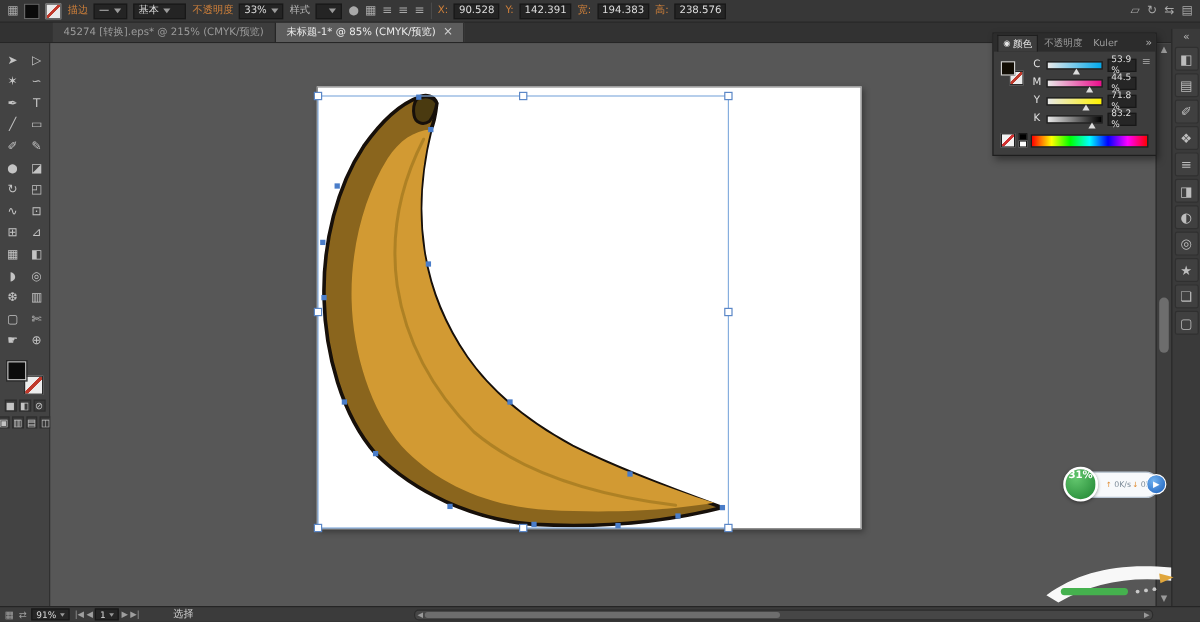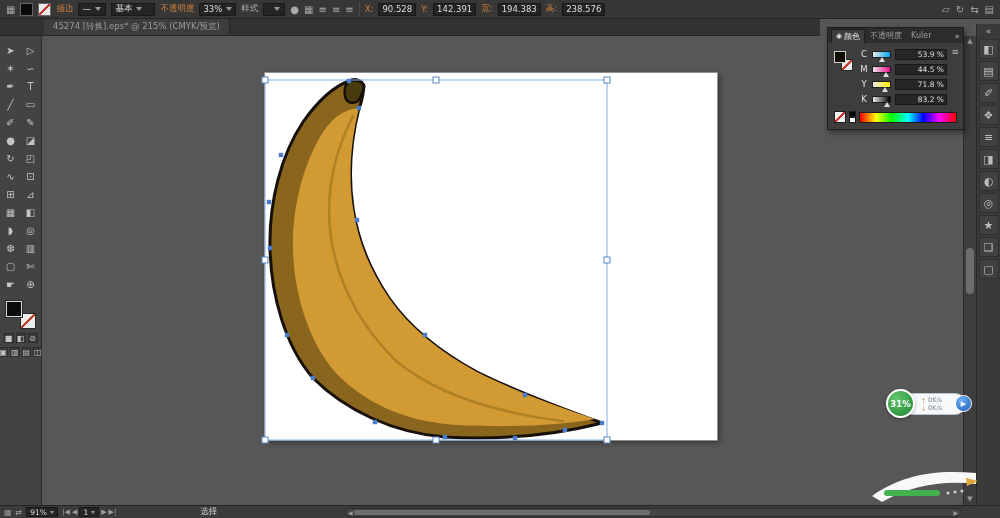--- a/index.html
+++ b/index.html
@@ -14,21 +14,21 @@
   .cb-stroke{background:linear-gradient(135deg,transparent 43%,#c0392b 43%,#c0392b 57%,transparent 57%),#e9e9e9}
   .cb-label{color:#d0803a;font-size:8.5px}
   .cb-label.gray{color:#b5b5b5}
   .cbox{background:#242424;border:1px solid #181818;height:13px;display:inline-flex;align-items:center;padding:0 3px;color:#dedede;font-size:8.5px;flex:0 0 auto}
   .cbox.caret::after{content:"";border-left:3px solid transparent;border-right:3px solid transparent;border-top:4px solid #9a9a9a;margin-left:4px}
   .vbox{background:#242424;border:1px solid #181818;height:13px;min-width:36px;display:inline-flex;align-items:center;justify-content:flex-end;padding:0 3px;color:#dedede;font-size:8.5px}
   .cb-icon{color:#a9a9a9;font-size:10px;line-height:13px;flex:0 0 auto}
   .cb-sep{width:1px;height:14px;background:#2a2a2a;border-right:1px solid #4a4a4a;flex:0 0 auto}
 
   
-  .tab-bar{position:absolute;left:0;top:19px;width:820px;height:17px;background:#323232;display:flex;align-items:stretch;padding-left:44px;border-bottom:1px solid #262626}
+  .tab-bar{position:absolute;left:0;top:19px;width:1000px;height:17px;background:#323232;display:flex;align-items:stretch;padding-left:44px;border-bottom:1px solid #262626}
   .doc-tab{display:flex;align-items:center;gap:6px;padding:0 9px;background:#3d3d3d;border-right:1px solid #262626;color:#9b9b9b;font-size:8.5px;max-width:230px;overflow:hidden}
   .doc-tab.active{background:#5c5c5c;color:#ececec}
   .tab-close{color:#cfcfcf;font-size:10px;line-height:10px}
 
   
   .toolbar{position:absolute;left:0;top:36px;width:42px;height:469px;background:#434343;border-right:1px solid #2c2c2c;padding-top:5px}
   .tools-grid{display:grid;grid-template-columns:20px 20px;justify-content:center}
   .tool{height:18px;display:flex;align-items:center;justify-content:center;color:#c4c4c4;font-size:10px;cursor:default}
   .tb-swatches{position:relative;width:30px;height:28px;margin:8px auto 2px}
   .tb-fill{position:absolute;left:0;top:0;width:16px;height:16px;background:#0c0c0c;border:1px solid #d9d9d9;outline:1px solid #2a2a2a;z-index:2}
@@ -58,44 +58,44 @@
   .cp-body{position:relative;padding:5px 6px 6px 6px}
   .cp-ind{position:absolute;left:6px;top:8px;width:20px;height:22px}
   .cp-ind .f{position:absolute;left:0;top:0;width:12px;height:12px;background:#120d04;border:1px solid #cfcfcf;z-index:2}
   .cp-ind .s{position:absolute;left:7px;top:8px;width:12px;height:12px;background:linear-gradient(135deg,transparent 42%,#c0392b 42%,#c0392b 58%,transparent 58%),#ececec;border:1px solid #2a2a2a}
   .cp-menu{position:absolute;right:4px;top:4px;color:#b1b1b1;font-size:9px}
   .sliders{margin-left:26px;display:flex;flex-direction:column;gap:3px;padding-right:10px}
   .slider-row{display:flex;align-items:center;gap:4px;height:12px}
   .chan{width:8px;color:#e3e3e3;font-size:8.5px;text-align:center}
   .track{position:relative;flex:1;height:7px;border:1px solid #1d1d1d}
   .thumb{position:absolute;top:5px;width:0;height:0;border-left:3px solid transparent;border-right:3px solid transparent;border-bottom:5px solid #dcdcdc;transform:translateX(-3px)}
-  .valbox{width:52px;height:11px;background:#262626;border:1px solid #181818;color:#dedede;font-size:7.5px;display:flex;align-items:center;justify-content:flex-end;padding:0 2px}
+  .valbox{width:24px;height:11px;background:#262626;border:1px solid #181818;color:#dedede;font-size:7.5px;display:flex;align-items:center;justify-content:flex-end;padding:0 2px}
   .cp-bottom{display:flex;align-items:center;gap:3px;margin-top:6px}
   .none-sw{width:12px;height:12px;background:linear-gradient(135deg,transparent 43%,#d03030 43%,#d03030 57%,transparent 57%),#f2f2f2;border:1px solid #1d1d1d}
   .bw{display:flex;flex-direction:column}
   .bw span{width:7px;height:6px;border:1px solid #1d1d1d}
   .spectrum{flex:1;height:11px;border:1px solid #1d1d1d;background:linear-gradient(90deg,#ff0000,#ffff00 17%,#00ff00 33%,#00ffff 50%,#0000ff 66%,#ff00ff 83%,#ff0000)}
 
   
   .status-bar{position:absolute;left:0;top:505px;width:1000px;height:13px;background:#3b3b3b;border-top:1px solid #252525;display:flex;align-items:center;padding:0 4px;gap:4px}
   .sb-icon{color:#9f9f9f;font-size:8px}
   .sb-box{background:#262626;border:1px solid #181818;height:10px;display:inline-flex;align-items:center;padding:0 3px;color:#d8d8d8;font-size:7.5px}
   .sb-box.caret::after{content:"";border-left:2.5px solid transparent;border-right:2.5px solid transparent;border-top:3px solid #999;margin-left:3px}
   .sb-nav{display:flex;align-items:center;gap:2px;color:#9f9f9f;font-size:7px}
-  .sb-status{color:#cfcfcf;font-size:8.5px;margin-left:80px}
+  .sb-status{color:#cfcfcf;font-size:8.5px;margin-left:24px}
   .hscroll{position:absolute;left:345px;top:2px;width:616px;height:9px;background:#464646;border:1px solid #2d2d2d;border-radius:4px}
   .hthumb{position:absolute;left:8px;top:1px;width:296px;height:5px;background:#6d6d6d;border-radius:3px}
   .hs-arr{position:absolute;top:0;color:#9a9a9a;font-size:6px;line-height:8px}
 
   
   .speed-ball{position:absolute;left:886px;top:389px;width:86px;height:30px;z-index:20}
-  .sb-pill{position:absolute;left:14px;top:4px;width:66px;height:22px;background:#f7f9fb;border:1px solid #b9c6d4;border-radius:11px;display:flex;flex-direction:column;justify-content:center;padding-left:20px;gap:1px}
+  .sb-pill{position:absolute;left:14px;top:4px;width:66px;height:22px;background:#f7f9fb;border:1px solid #b9c6d4;border-radius:11px;display:flex;flex-direction:row;justify-content:center;padding-left:20px;gap:1px}
   .sb-pill .r{font-size:6.5px;color:#7b8a97;line-height:7px;display:flex;gap:2px;align-items:center}
   .sb-pill .r .a{color:#e08a2e;font-size:6px}
-  .ball{position:absolute;left:0;top:0;width:29px;height:29px;border-radius:50%;background:radial-gradient(circle at 35% 30%,#63c76e,#2f9440 75%);border:2px solid #ffffff;box-shadow:0 1px 3px rgba(0,0,0,.4);display:flex;align-items:center;justify-content:center;color:#fff;font-size:8.5px;font-weight:bold}
+  .ball{position:absolute;left:0;top:0;width:29px;height:29px;border-radius:50%;background:radial-gradient(circle at 35% 30%,#63c76e,#2f9440 75%);border:2px solid #ffffff;box-shadow:0 1px 3px rgba(0,0,0,.4);display:flex;align-items:flex-start;justify-content:center;color:#fff;font-size:8.5px;font-weight:bold}
   .blue-ball{position:absolute;right:0;top:6px;width:17px;height:17px;border-radius:50%;background:radial-gradient(circle at 35% 30%,#6fb1f0,#2e72c8 75%);border:1px solid #fff;display:flex;align-items:center;justify-content:center;color:#fff;font-size:7px}
 
   .swoosh{position:absolute;left:870px;top:464px;z-index:19}
 </style>
 </head>
 <body>
 
 <div id="root">
 
   <div class="control-bar">
@@ -129,20 +129,24 @@
         <span class="cb-icon">▱</span>
         <span class="cb-icon">↻</span>
         <span class="cb-icon">⇆</span>
         <span class="cb-icon">▤</span>
       </span>
   </div>
 
   <div class="tab-bar" id="tab-bar">
       <div class="doc-tab">
         <span>45274 [转换].eps* @ 215% (CMYK/预览)</span>
+      </div>
+      <div class="doc-tab active">
+        <span>未标题-1* @ 85% (CMYK/预览)</span>
+        <span class="tab-close">×</span>
       </div>
     </div>
 
   <div class="toolbar">
     <div class="tools-grid" id="tools-grid">
         <div class="tool">➤</div>
         <div class="tool">▷</div>
         <div class="tool">✶</div>
         <div class="tool">∽</div>
         <div class="tool">✒</div>

